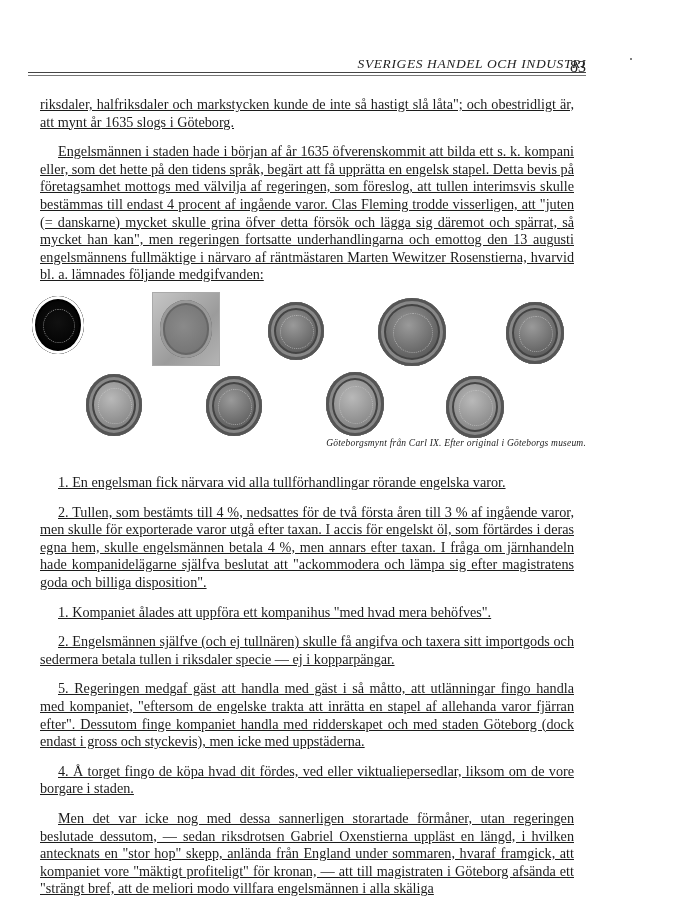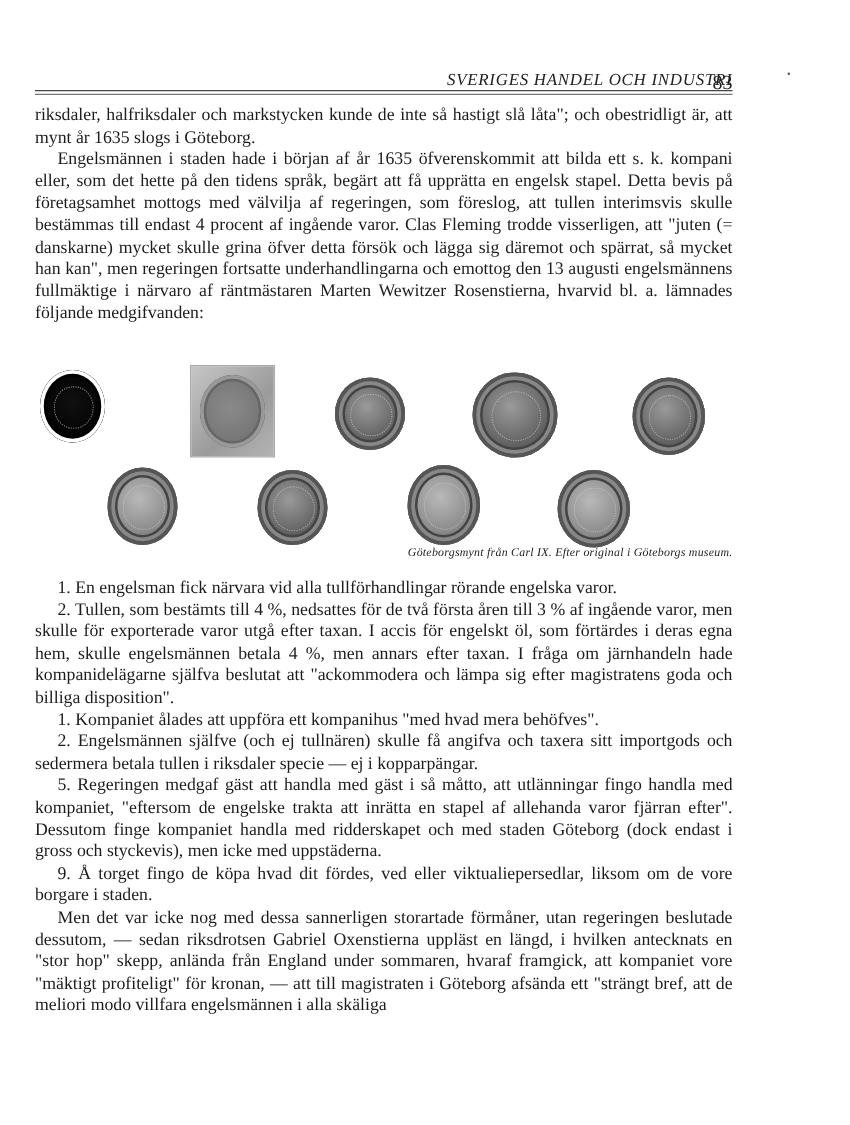--- a/index.html
+++ b/index.html
@@ -4,21 +4,21 @@
 <style>
   html,body{margin:0;padding:0;background:#ffffff;}
   body{width:680px;height:900px;position:relative;overflow:hidden;font-family:"Liberation Serif","DejaVu Serif",serif;color:#1c1c1c;}
   .header{position:absolute;left:28px;top:56px;width:558px;height:16px;}
   .header .title{position:absolute;left:0;width:100%;text-align:right;top:0;font-style:italic;font-size:13.5px;letter-spacing:0.6px;color:#222;}
   .header .pageno{position:absolute;right:0;top:2px;font-size:16px;color:#222;}
   .rule{position:absolute;left:28px;top:72px;width:558px;height:0;border-top:1.5px solid #444;}
   .rule2{position:absolute;left:28px;top:75px;width:558px;height:0;border-top:0.8px solid #777;}
   .stray{position:absolute;left:630px;top:58px;width:2px;height:2px;background:#555;border-radius:1px;}
   .text{position:absolute;left:28px;width:558px;font-size:14.2px;line-height:17.6px;text-align:justify;}
-  .text p{margin:0;}
+  .text p{margin:12px;text-decoration:underline;}
   .indent{text-indent:18px;}
   .block1{top:84px;}
   .block2{top:462px;}
   .figure{position:absolute;left:28px;top:290px;width:558px;height:160px;}
   .coin{position:absolute;border-radius:50%;background:radial-gradient(circle at 45% 40%,#9a9a9a 0%,#6d6d6d 45%,#4a4a4a 80%,#2f2f2f 100%);box-shadow:inset 0 0 0 3px #555, inset 0 0 0 6px #888, inset 0 0 0 8px #444;}
   .coin::after{content:"";position:absolute;left:22%;top:22%;width:56%;height:56%;border-radius:50%;border:1px dotted #cfcfcf;opacity:.6;}
   .coin.dark{background:radial-gradient(circle at 50% 45%,#111 0%,#000 70%,#222 100%);box-shadow:inset 0 0 0 3px #fff, inset 0 0 0 5px #000;}
   .coin.light{background:radial-gradient(circle at 45% 40%,#b9b9b9 0%,#8f8f8f 50%,#6a6a6a 85%,#4d4d4d 100%);}
   .klippe{position:absolute;background:linear-gradient(135deg,#c6c6c6,#9b9b9b 60%,#b4b4b4);border:1px solid #aaa;}
   .klippe .inner{position:absolute;left:10%;top:10%;width:80%;height:80%;border-radius:50%;background:radial-gradient(circle at 45% 45%,#8a8a8a,#777 60%,#5d5d5d);box-shadow:inset 0 0 0 3px #999, inset 0 0 0 5px #666;}
@@ -57,16 +57,16 @@
     <div class="coin light" style="left:418px;top:86px;width:58px;height:62px;"></div>
     <div class="caption">Göteborgsmynt från Carl IX.  Efter original i Göteborgs museum.</div>
   </div>
 
   <div class="text block2">
     <p class="indent">1. En engelsman fick närvara vid alla tullförhandlingar rörande engelska varor.</p>
     <p class="indent">2. Tullen, som bestämts till 4 %, nedsattes för de två första åren till 3 % af ingående varor, men skulle för exporterade varor utgå efter taxan. I accis för engelskt öl, som förtärdes i deras egna hem, skulle engelsmännen betala 4 %, men annars efter taxan. I fråga om järnhandeln hade kompanidelägarne själfva beslutat att "ackommodera och lämpa sig efter magistratens goda och billiga disposition".</p>
     <p class="indent">1. Kompaniet ålades att uppföra ett kompanihus "med hvad mera behöfves".</p>
     <p class="indent">2. Engelsmännen själfve (och ej tullnären) skulle få angifva och taxera sitt importgods och sedermera betala tullen i riksdaler specie — ej i kopparpängar.</p>
     <p class="indent">5. Regeringen medgaf gäst att handla med gäst i så måtto, att utlänningar fingo handla med kompaniet, "eftersom de engelske trakta att inrätta en stapel af allehanda varor fjärran efter". Dessutom finge kompaniet handla med ridderskapet och med staden Göteborg (dock endast i gross och styckevis), men icke med uppstäderna.</p>
-    <p class="indent">9. Å torget fingo de köpa hvad dit fördes, ved eller viktualiepersedlar, liksom om de vore borgare i staden.</p>
+    <p class="indent">4. Å torget fingo de köpa hvad dit fördes, ved eller viktualiepersedlar, liksom om de vore borgare i staden.</p>
     <p class="indent">Men det var icke nog med dessa sannerligen storartade förmåner, utan regeringen beslutade dessutom, — sedan riksdrotsen Gabriel Oxenstierna uppläst en längd, i hvilken antecknats en "stor hop" skepp, anlända från England under sommaren, hvaraf framgick, att kompaniet vore "mäktigt profiteligt" för kronan, — att till magistraten i Göteborg afsända ett "strängt bref, att de meliori modo villfara engelsmännen i alla skäliga</p>
   </div>
 </div>
 
 </body></html>

